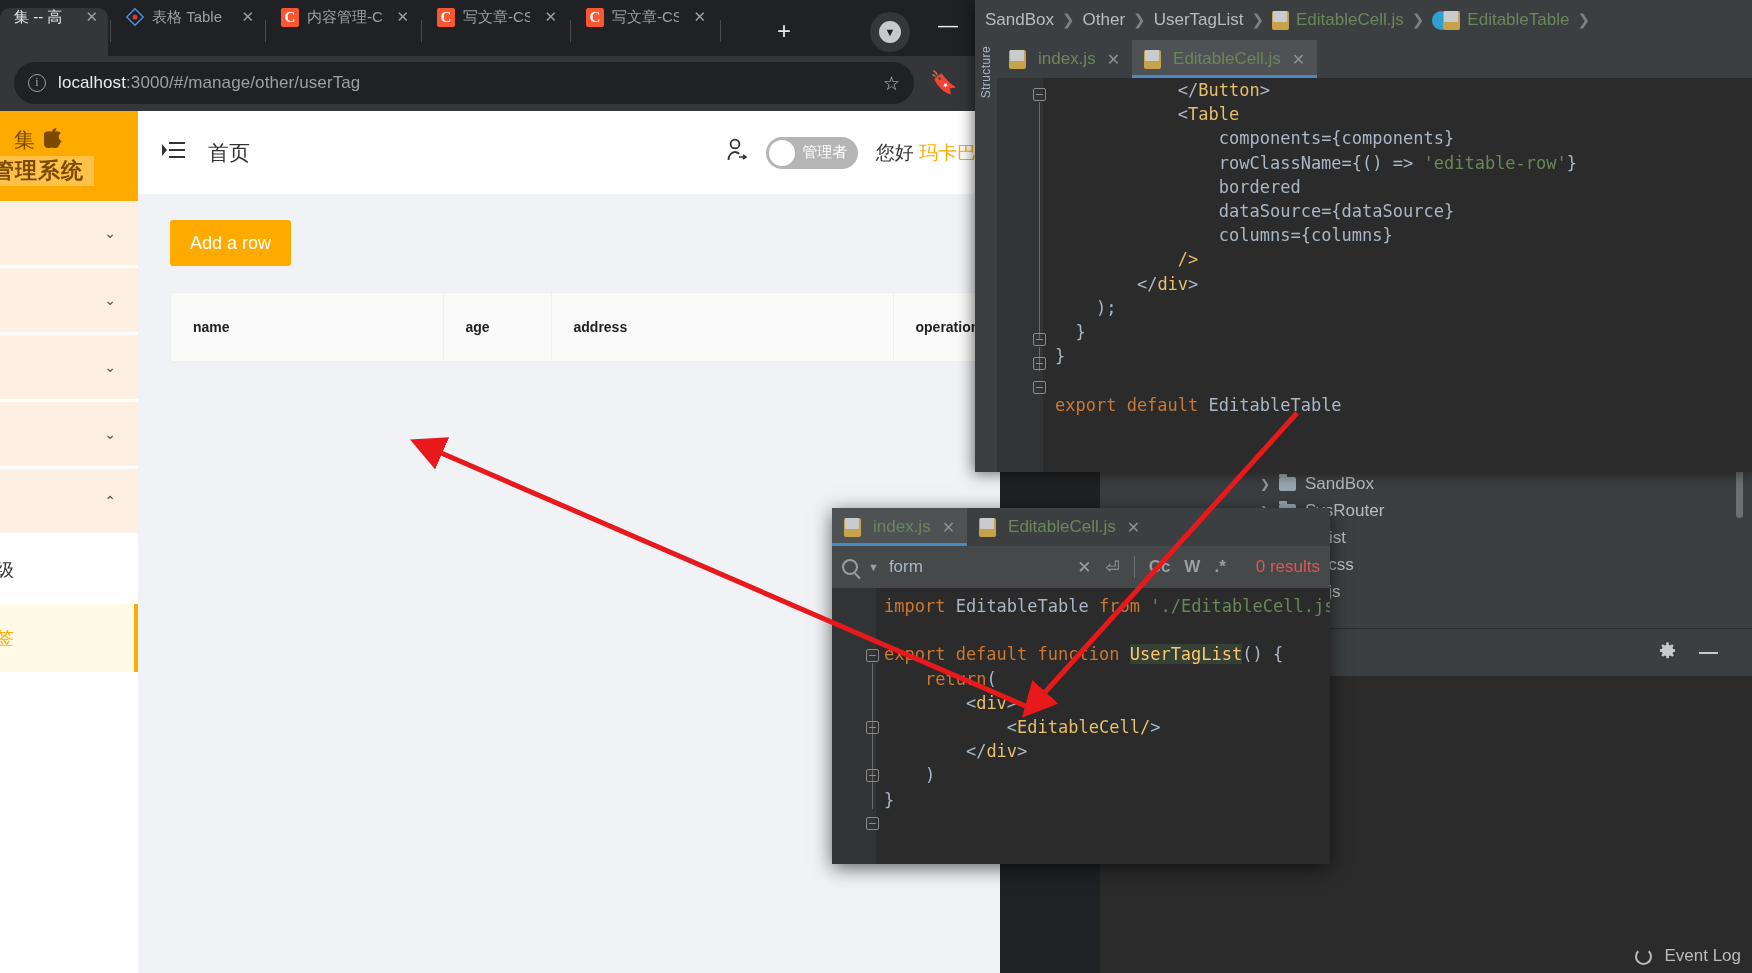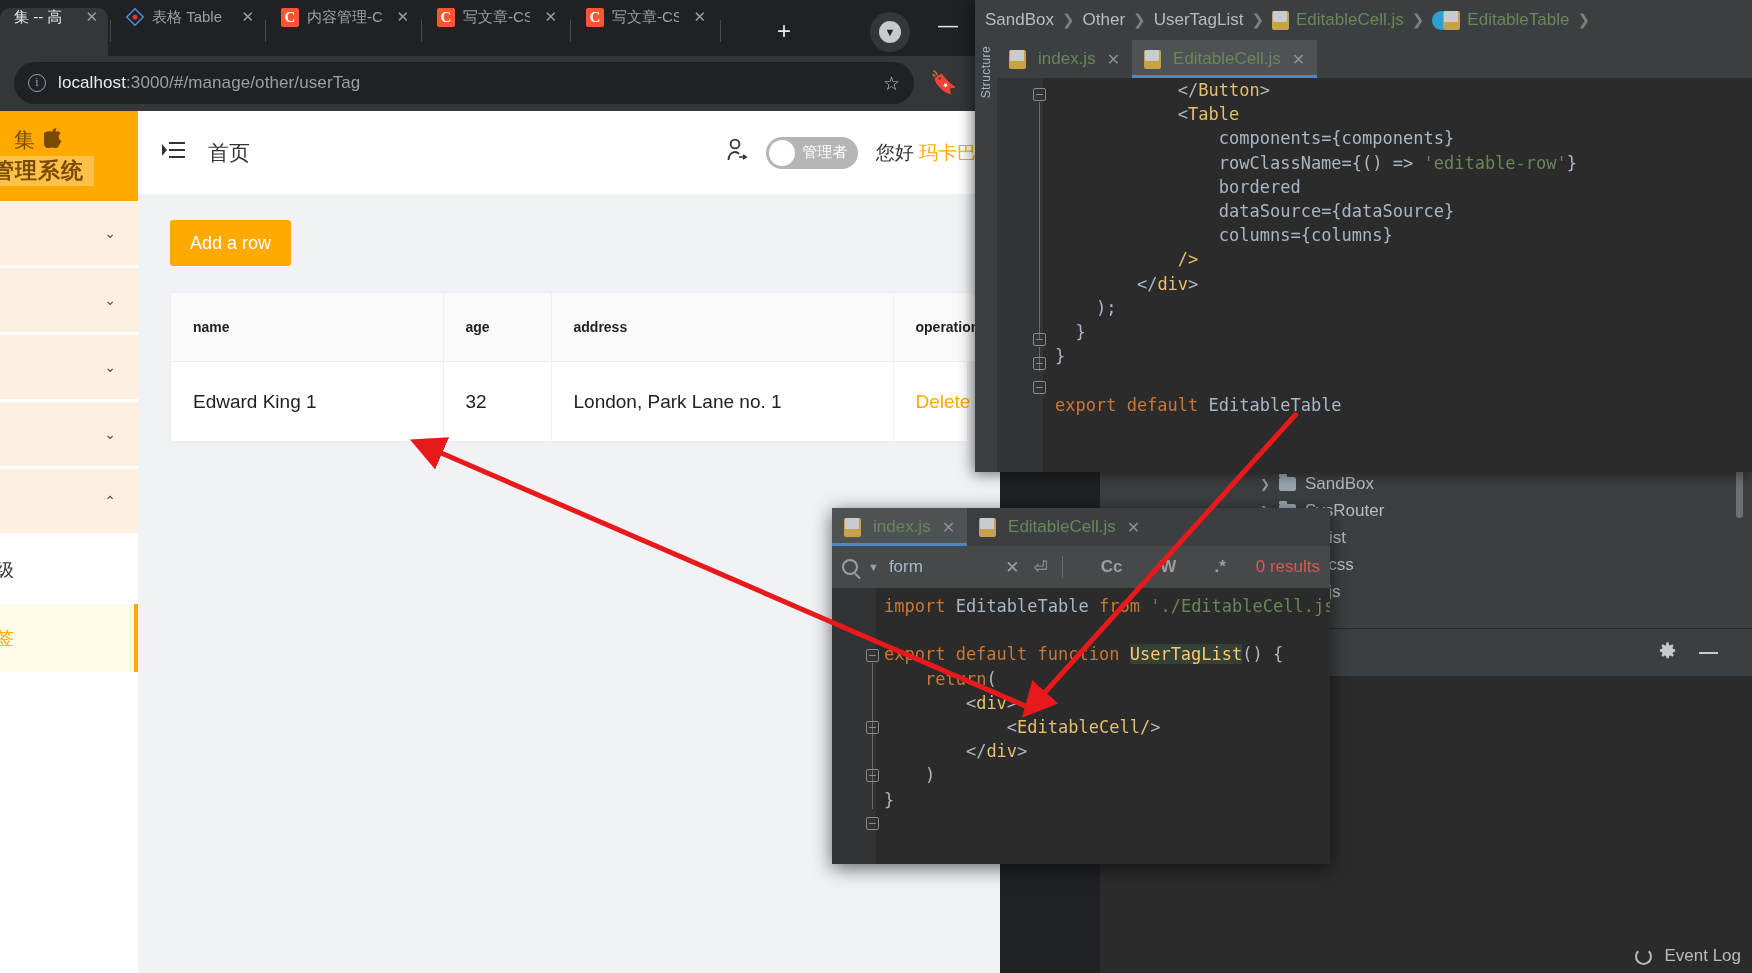--- a/index.html
+++ b/index.html
@@ -257,21 +257,21 @@
   }
   .mag {
     width: 16px; height: 16px; border: 2px solid #9a9ea0; border-radius: 50%;
     position: relative; flex: 0 0 16px;
   }
   .mag::after { content:""; position:absolute; right:-5px; bottom:-4px; width:7px; height:2px;
                 background:#9a9ea0; transform: rotate(45deg); }
   .find-q { color: #a9b7c6; font-size: 17px; }
   .find-actions { margin-left: auto; display: flex; align-items: center; gap: 14px; color: #9a9ea0; font-size: 17px; }
   .vdiv { width: 1px; height: 22px; background: #6a6e70; }
-  .opt { font-size: 17px; color: #9a9ea0; font-weight: bold; margin-left: 24px; }
+  .opt { font-size: 17px; color: #9a9ea0; font-weight: bold; }
   .results-cnt { color: #e05555; font-size: 17px; padding-left: 16px; }
   .find-code {
     position: absolute; left: 0; top: 80px; width: 498px; height: 276px;
     background: #2b2b2b; overflow: hidden;
   }
   .find-gutter { position: absolute; left: 0; top: 0; width: 44px; height: 100%; background: #313335; }
 
   
   #arrows { position: absolute; left: 0; top: 0; width: 1752px; height: 973px; pointer-events: none; }
 </style>
@@ -412,28 +412,20 @@
         <table class="dt">
           <thead>
             <tr>
               <th class="col-name">name</th>
               <th class="col-age">age</th>
               <th class="col-addr">address</th>
               <th class="col-op">operation</th>
             </tr>
           </thead>
           <tbody>
-            <tr>
-              <td>Edward King 1</td>
-              <td>32</td>
-              <td>London, Park Lane no. 1</td>
-              <td class="op">
-                <a href="#">Delete</a>
-              </td>
-            </tr>
           </tbody>
         </table>
       </div>
     </div>
   </div>
 </div>
 
 <div id="ide-tree">
   <div class="tree-scroll"></div>
   <div style="padding-top:10px">

